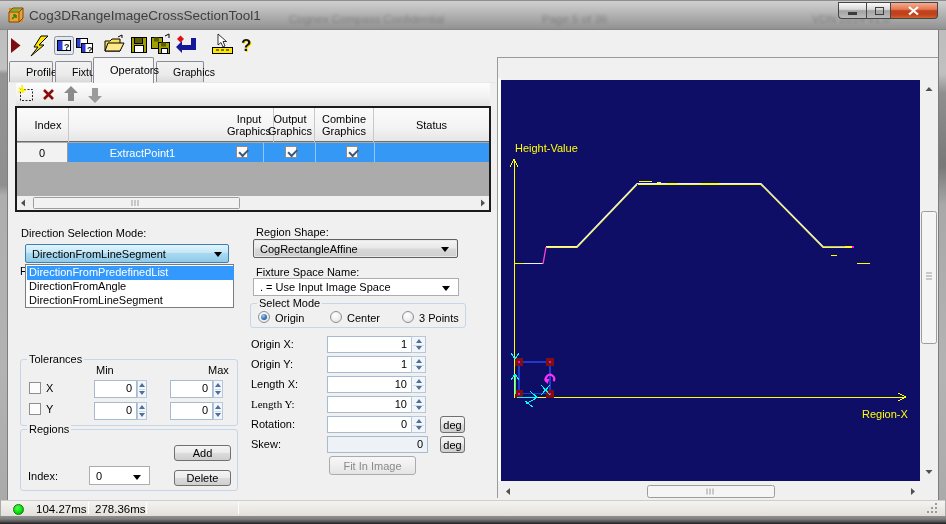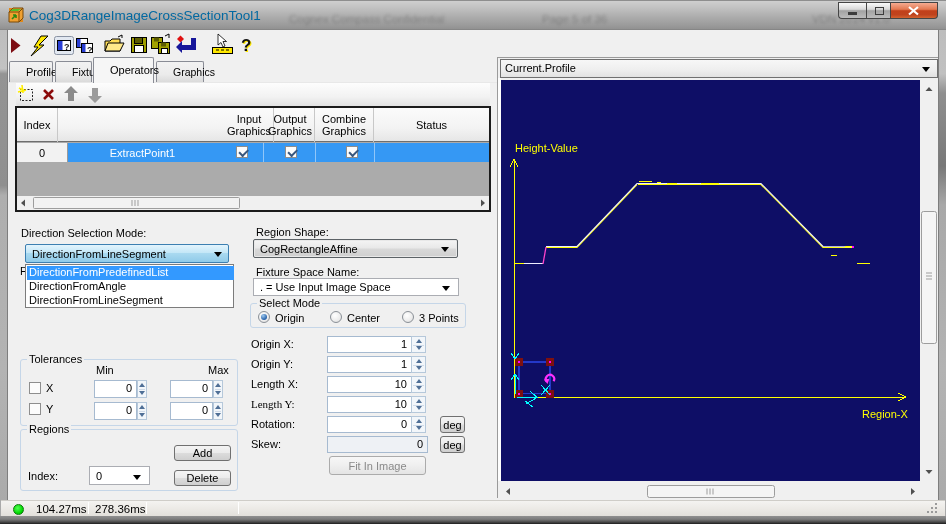--- a/index.html
+++ b/index.html
@@ -13,21 +13,21 @@
 
 #titlebar { left:0; top:0; width:946px; height:30px;
   background:linear-gradient(180deg,#6e6e6e 0%,#cecece 5%,#c2c2c2 25%,#aaaaaa 60%,#9c9c9c 82%,#929292 96%,#7d7d7d 100%); }
 #borL { left:0; top:30px; width:8px; height:486px;
   background:linear-gradient(180deg,#bdbdbd 0%,#c2c2c2 8%,#949494 9%,#8f8f8f 32%,#aeaeae 34%,#b3b3b3 70%,#a9a9a9 100%); border-right:1px solid #7e7e7e; }
 #borR { left:938px; top:30px; width:8px; height:486px;
   background:linear-gradient(180deg,#bdbdbd 0%,#c0c0c0 9%,#8f8f8f 13%,#787878 28%,#a8a8a8 36%,#b3b3b3 70%,#a9a9a9 100%); border-left:1px solid #7e7e7e; }
 #borB { left:0; top:516px; width:946px; height:8px;
   background:linear-gradient(180deg,#909090 0%,#7c7c7c 40%,#4a4a4a 75%,#1c1c1c 100%); }
 
-#titletext { left:29px; top:8px; font-size:13.5px; color:#0369a1; }
+#titletext { left:29px; top:8px; font-size:13.5px; color:#404040; }
 .ghost { color:rgba(50,50,50,0.32); filter:blur(1.8px); font-size:11.5px; }
 
 
 .capbtn { top:2px; height:17px; border:1px solid #454545;
   background:linear-gradient(180deg,#fafafa 0%,#d8d8d8 42%,#a2a2a2 52%,#bcbcbc 100%); }
 #btnmin { left:838px; width:28px; border-radius:0 0 0 4px; border-right:none; }
 #btnmax { left:866px; width:25px; }
 #btnclo { left:891px; width:47px; border-radius:0 0 4px 0; border-left:none;
   background:linear-gradient(180deg,#f5ab91 0%,#e37952 42%,#c2401a 52%,#bf431e 78%,#d3622f 100%); }
 .glyph { position:absolute; }
@@ -192,21 +192,21 @@
   <svg class="abs" style="left:16px;top:83px;" width="100" height="23" viewBox="0 0 100 23">
     <rect x="4.5" y="6.5" width="12" height="11" fill="none" stroke="#222" stroke-width="1" stroke-dasharray="2 1.5"></rect>
     <path d="M3 5 L9 8 M6 2 L7 10 M2 9 L10 7" stroke="#ffee00" stroke-width="1.6"></path>
     <path d="M28 7 L37 16 M37 7 L28 16" stroke="#8b0b0b" stroke-width="2.6"></path>
     <path d="M52 18 L52 10 L48 10 L55 3 L62 10 L58 10 L58 18 Z" fill="#8b8b8b"></path>
     <path d="M76 5 L76 13 L72 13 L79 20 L86 13 L82 13 L82 5 Z" fill="#9b9b9b"></path>
   </svg>
 
   <div class="abs" id="grid">
     <div class="abs" id="ghead">
-      <div class="gcol" style="left:0;width:41px;">Index</div>
+      <div class="gcol" style="left:11px;width:41px;">Index</div>
       <div class="gcol" style="left:208px;width:49px;">Input<br>Graphics</div>
       <div class="gcol" style="left:249px;width:49px;">Output<br>Graphics</div>
       <div class="gcol" style="left:298px;width:59px;">Combine<br>Graphics</div>
       <div class="gcol" style="left:357px;width:115px;border-right:none;">Status</div>
     </div>
     <div class="abs" id="grow">
       <div class="gcell" style="left:0;width:51px;background:#f2f2f2;color:#000;border-right:1px solid #9a9a9a;">0</div>
       <div class="gcell" style="left:51px;width:149px;">ExtractPoint1</div>
       <div class="cb on" style="left:219px;top:3px;"></div>
       <div class="cb on" style="left:268px;top:3px;"></div>
@@ -290,21 +290,21 @@
   <div class="spinfield" style="left:327px;top:416px;width:85px;height:17px;">0</div>
   <div class="spinner" style="left:411px;top:416px;height:17px;">
       <div class="sarr-u"></div>
       <div class="sarr-d"></div>
       <div class="smid"></div>
     </div>
   <div class="abs t11" style="left:251px;top:438px;">Skew:</div>
   <div class="spinfield" style="left:327px;top:436px;width:101px;height:17px;background:#eef1f5;">0</div>
   <div class="btn" style="left:440px;top:416px;width:25px;height:17px;padding-top:2px;">deg</div>
   <div class="btn" style="left:440px;top:436px;width:25px;height:17px;padding-top:2px;">deg</div>
-  <div class="btn btn-dis" style="left:329px;top:456px;width:97px;height:19px;padding-top:3px;">Fit In Image</div>
+  <div class="btn btn-dis" style="left:329px;top:456px;width:87px;height:19px;padding-top:3px;">Fit In Image</div>
 
   <div class="grp" style="left:20px;top:359px;width:218px;height:67px;"></div>
   <div class="grplabel" style="left:27px;top:353px;">Tolerances</div>
   <div class="abs t11" style="left:96px;top:364px;">Min</div>
   <div class="abs t11" style="left:171px;top:364px;padding-left:37px;">Max</div>
   <div class="cb" style="left:29px;top:382px;"></div>
   <div class="abs t11" style="left:46px;top:382px;">X</div>
   <div class="cb" style="left:29px;top:403px;"></div>
   <div class="abs t11" style="left:46px;top:403px;">Y</div>
   <div class="spinfield" style="left:94px;top:380px;width:43px;height:18px;">0</div>
@@ -344,23 +344,20 @@
 
   <div class="abs" id="status"></div>
   <div class="abs" style="left:13px;top:504px;width:11px;height:11px;border-radius:50%;background:radial-gradient(circle at 40% 35%,#52ff52,#00d800 65%,#009500 100%);border:1px solid #0a7a0a;"></div>
   <div class="abs t12" style="left:36px;top:503px;">104.27ms</div>
   <div class="abs t12" style="left:95px;top:503px;">278.36ms</div>
   <div class="vsep" style="left:88px;top:502px;"></div>
   <div class="vsep" style="left:146px;top:502px;"></div>
   <div class="vsep" style="left:238px;top:502px;"></div>
 
   <div class="abs" id="rpanel"></div>
-  <div class="abs" id="rcombo">Current.Profile
-    <div class="arr-d" style="right:7px;top:7px;"></div>
-  </div>
   <div class="abs" style="left:498px;top:78px;width:3px;height:403px;background:#fdfdfd;"></div>
   <div class="abs" id="plot">
     <svg width="419" height="401" viewBox="0 0 419 401" shape-rendering="crispEdges">
       <text x="14" y="72" font-size="11" fill="#ffff00" font-family="Liberation Sans, sans-serif">Height-Value</text>
       <text x="361" y="338" font-size="11" fill="#ffff00" font-family="Liberation Sans, sans-serif">Region-X</text>
 
       <path d="M13 79 L13 317 L405 317" fill="none" stroke="#ffff00" stroke-width="1"></path>
       <path d="M9 87 L13 79 L17 87" fill="none" stroke="#ffff00" stroke-width="1"></path>
       <path d="M397 313 L405 317 L397 321" fill="none" stroke="#ffff00" stroke-width="1"></path>
 

